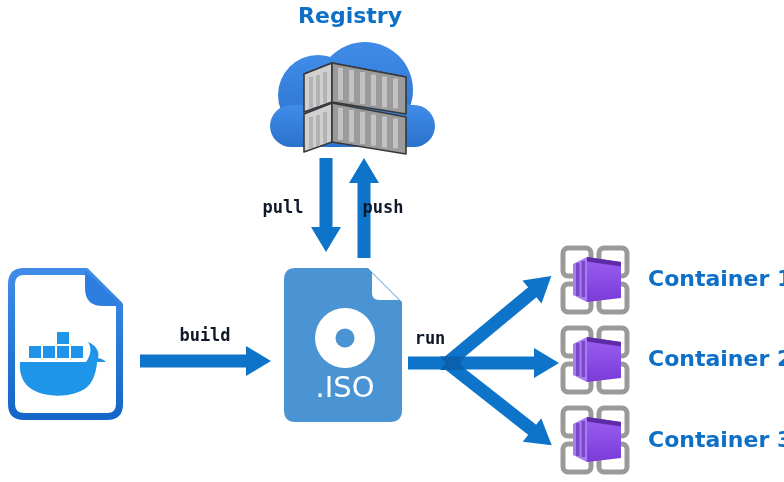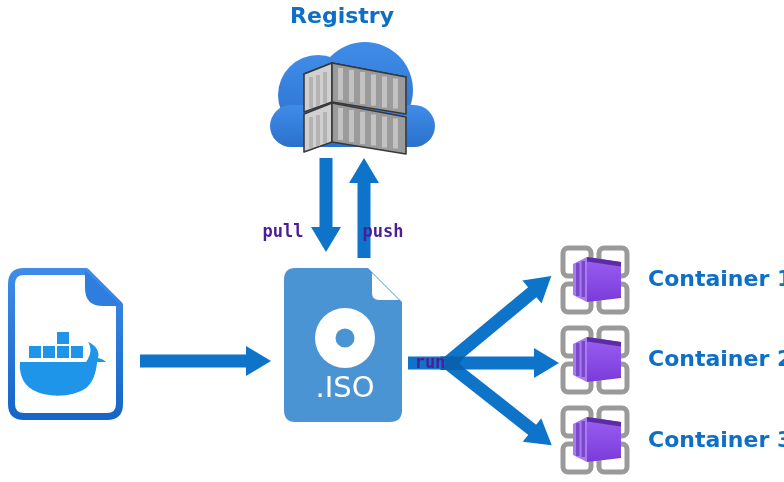--- a/index.html
+++ b/index.html
@@ -4,21 +4,21 @@
 <style>
   html,body{margin:0;padding:0;background:#fff;}
   .canvas{position:relative;width:784px;height:482px;background:#ffffff;overflow:hidden;
           font-family:"DejaVu Sans",sans-serif;}
   .abs{position:absolute;}
   svg{display:block;}
   .overlay{position:absolute;left:0;top:0;}
   .node-label{position:absolute;font-weight:bold;color:#0d6fc6;font-size:22px;
               text-align:center;white-space:nowrap;}
   .edge-label{position:absolute;font-family:"DejaVu Sans Mono","Liberation Mono",monospace;
-              font-weight:bold;color:#4c1d95;font-size:17px;text-align:center;white-space:nowrap;margin-top:24px;}
+              font-weight:bold;color:#0f172a;font-size:17px;text-align:center;white-space:nowrap;}
   .iso-text{font-family:"DejaVu Sans",sans-serif;font-size:29px;fill:#ffffff;}
 </style>
 </head>
 <body>
 
 <div class="canvas">
 
   <svg class="overlay" width="784" height="482" viewBox="0 0 784 482">
     <g stroke="#0d74ca" fill="#0d74ca">
 
@@ -207,22 +207,23 @@
     </g>
     <g>
       <polygon points="27,12 61,17 61,53 27,57" fill="url(#cubeg3)"></polygon>
       <polygon points="27,12 61,17 61,21.5 27,16.5" fill="#5c2ba6"></polygon>
       <polygon points="13,19 27,12 27,57 13,50" fill="#a87cee"></polygon>
       <rect x="16" y="18" width="3.5" height="33" fill="#7b48cc"></rect>
       <rect x="21.5" y="16" width="3.5" height="36" fill="#7b48cc"></rect>
     </g>
   </svg>
 
-  <div class="node-label" style="left:262px;top:3px;width:160px">Registry</div>
+  <div class="node-label" style="left:270px;top:3px;width:160px">Registry</div>
   <div class="node-label" style="left:648px;top:266px">Container 1</div>
   <div class="node-label" style="left:648px;top:346px">Container 2</div>
   <div class="node-label" style="left:648px;top:427px">Container 3</div>
 
   <div class="edge-label" style="left:255px;top:197px;width:56px">pull</div>
   <div class="edge-label" style="left:358px;top:197px;width:50px">push</div>
+  <div class="edge-label" style="left:162px;top:325px;width:86px">build</div>
   <div class="edge-label" style="left:408px;top:328px;width:44px">run</div>
 
 </div>
 
 </body></html>

